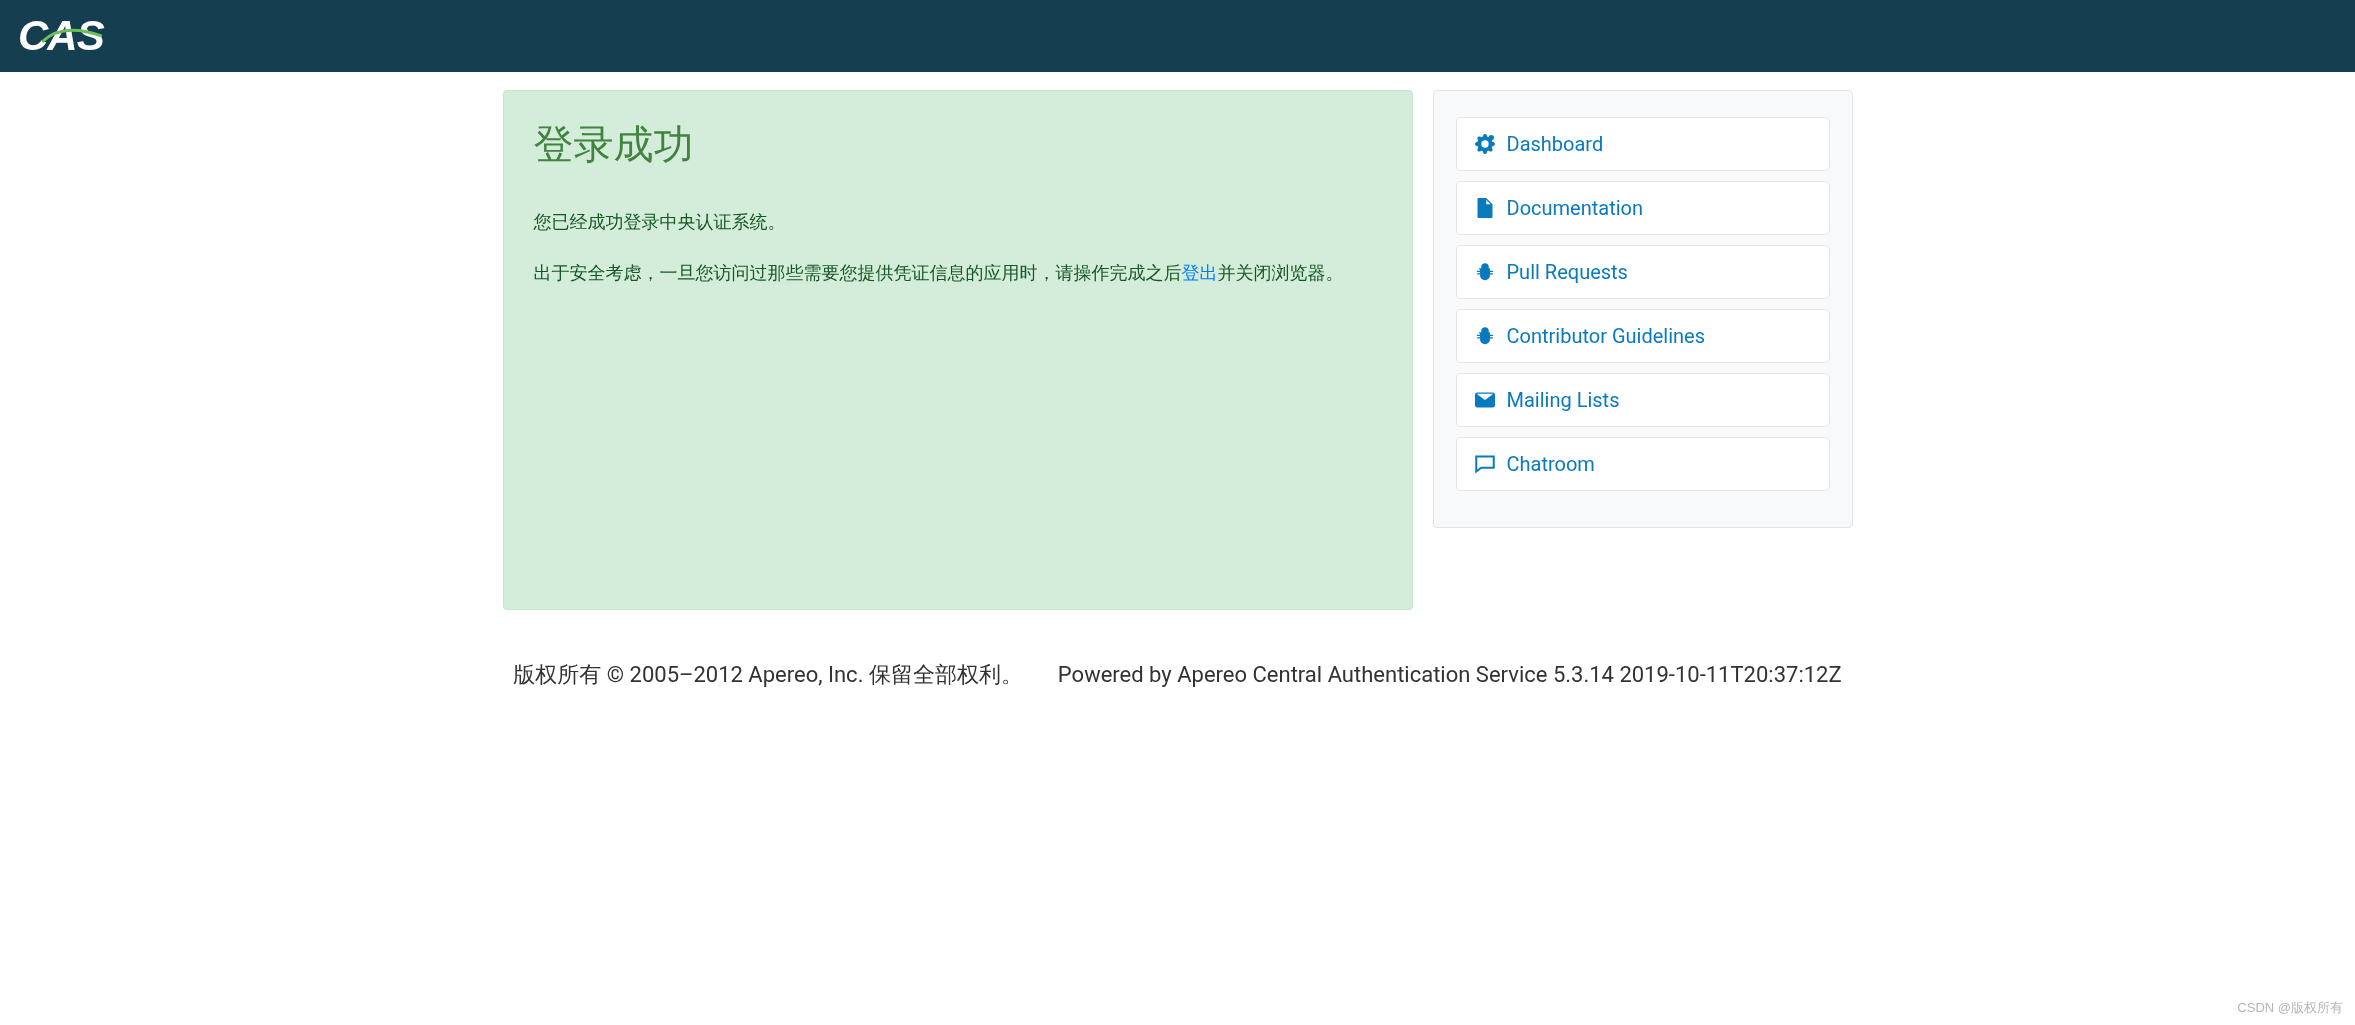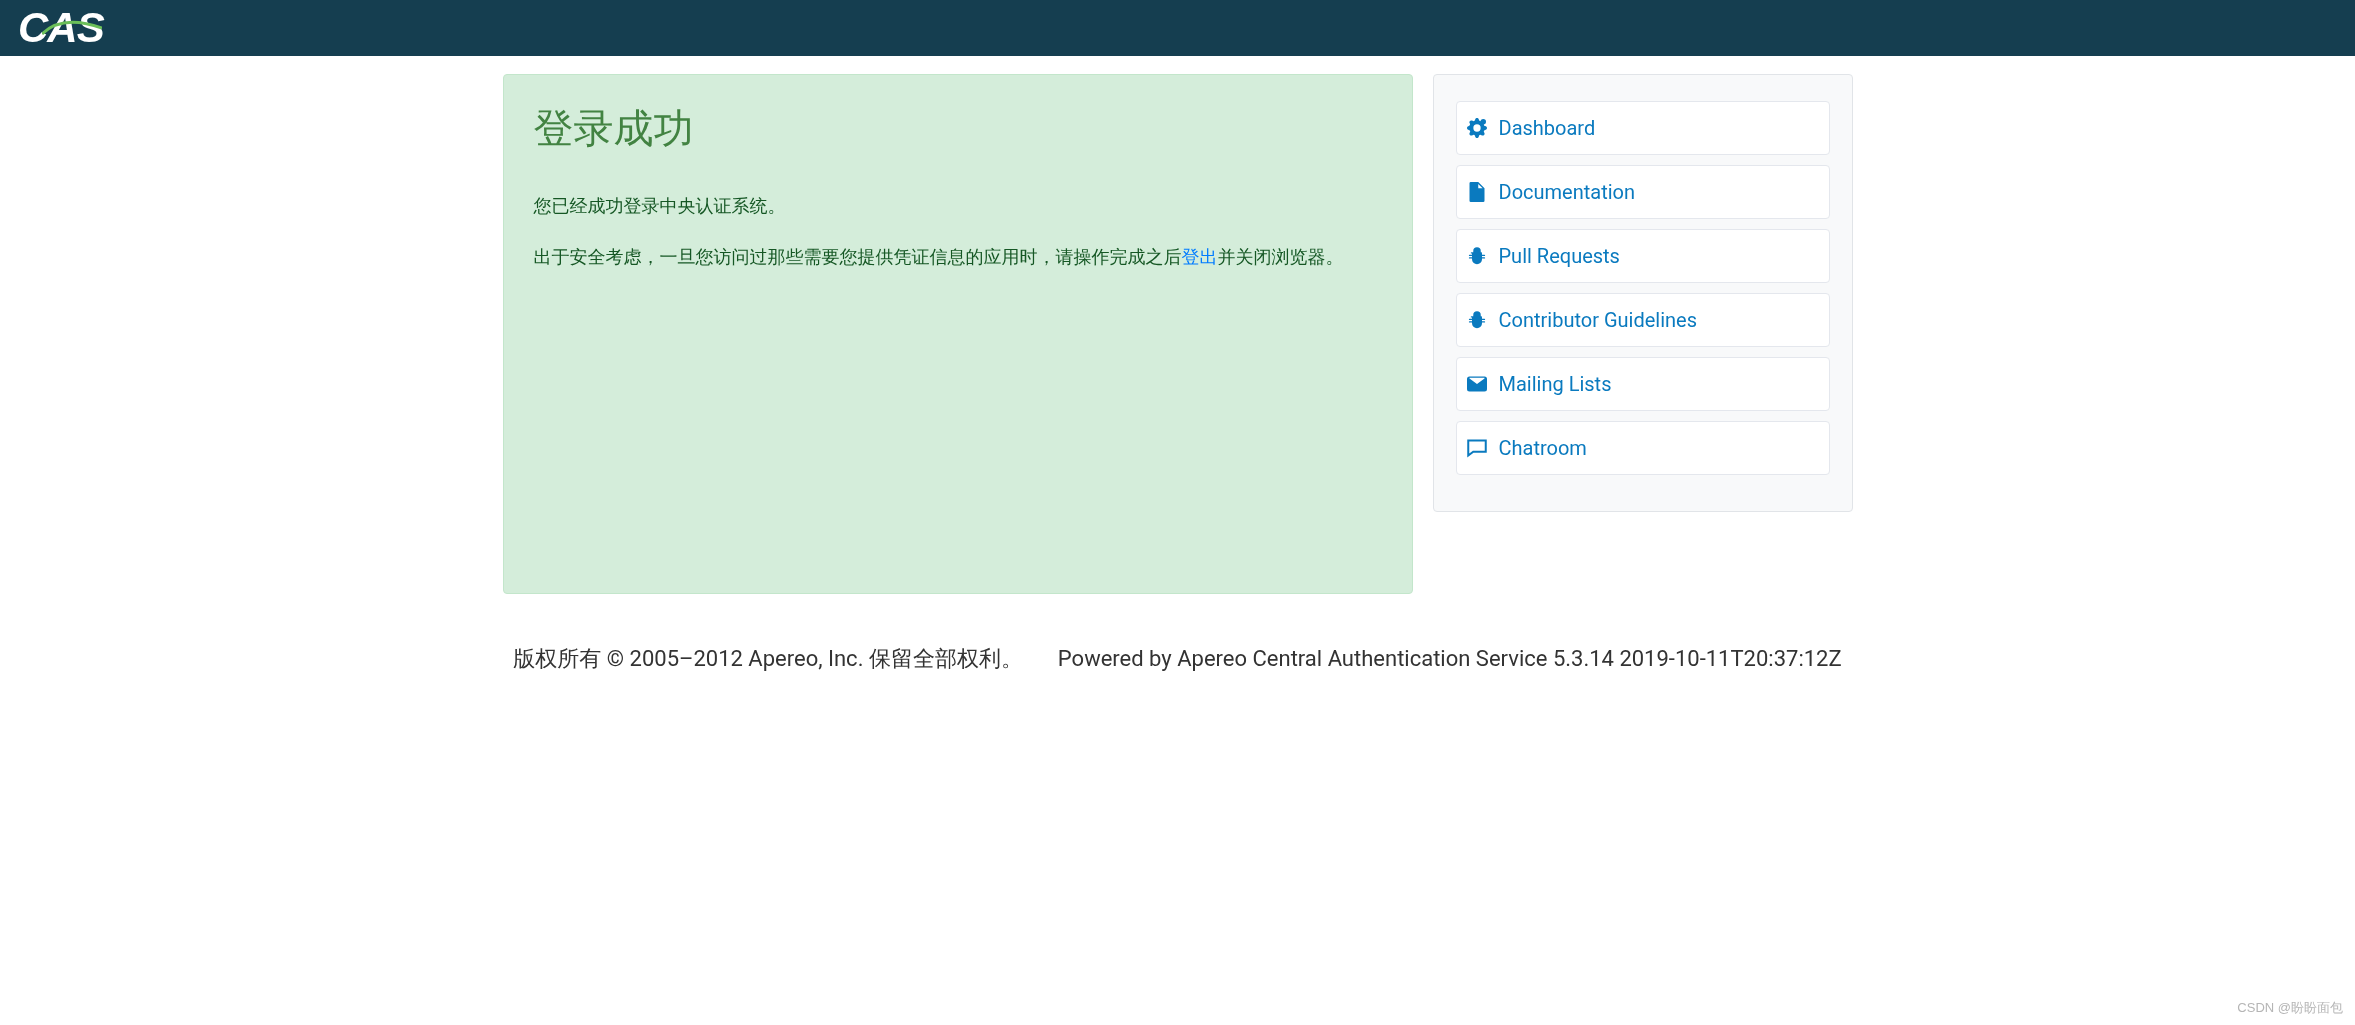--- a/index.html
+++ b/index.html
@@ -5,21 +5,21 @@
     * { margin: 0; padding: 0; box-sizing: border-box; }
     body {
       font-family: -apple-system, BlinkMacSystemFont, "Segoe UI", Roboto, "Helvetica Neue", Arial, sans-serif;
       font-size: 16px;
       color: #333;
       background: #fff;
       width: 2355px;
     }
     header.topbar {
       background: #153e50;
-      height: 56px;
+      height: 72px;
       display: flex;
       align-items: center;
       padding-left: 18px;
     }
     .logo {
       font-family: Arial, sans-serif;
       font-weight: 900;
       font-style: italic;
       font-size: 42px;
       color: #fff;
@@ -78,21 +78,21 @@
       font-size: 30px;
       font-weight: 600;
       color: #232323;
       margin-bottom: 22px;
     }
     .resource-list { list-style: none; }
     .resource-item {
       background: #fff;
       border: 1px solid #e4e7ed;
       border-radius: 4px;
-      padding: 14px 10px;
+      padding: 14px 18px;
       margin-bottom: 10px;
       display: flex;
       align-items: center;
       gap: 12px;
     }
     .resource-item a {
       color: #0a7abf;
       text-decoration: none;
       font-size: 20px;
     }
@@ -194,13 +194,13 @@
   </aside>
 
 </div>
 
 <footer>
   <span>版权所有 © 2005–2012 Apereo, Inc. 保留全部权利。</span>
   <span class="sep"></span>
   <span>Powered by Apereo Central Authentication Service 5.3.14 2019-10-11T20:37:12Z</span>
 </footer>
 
-<div class="watermark">CSDN @盼盼面包</div>
+<div class="watermark">CSDN @版权所有</div>
 
 </body></html>

